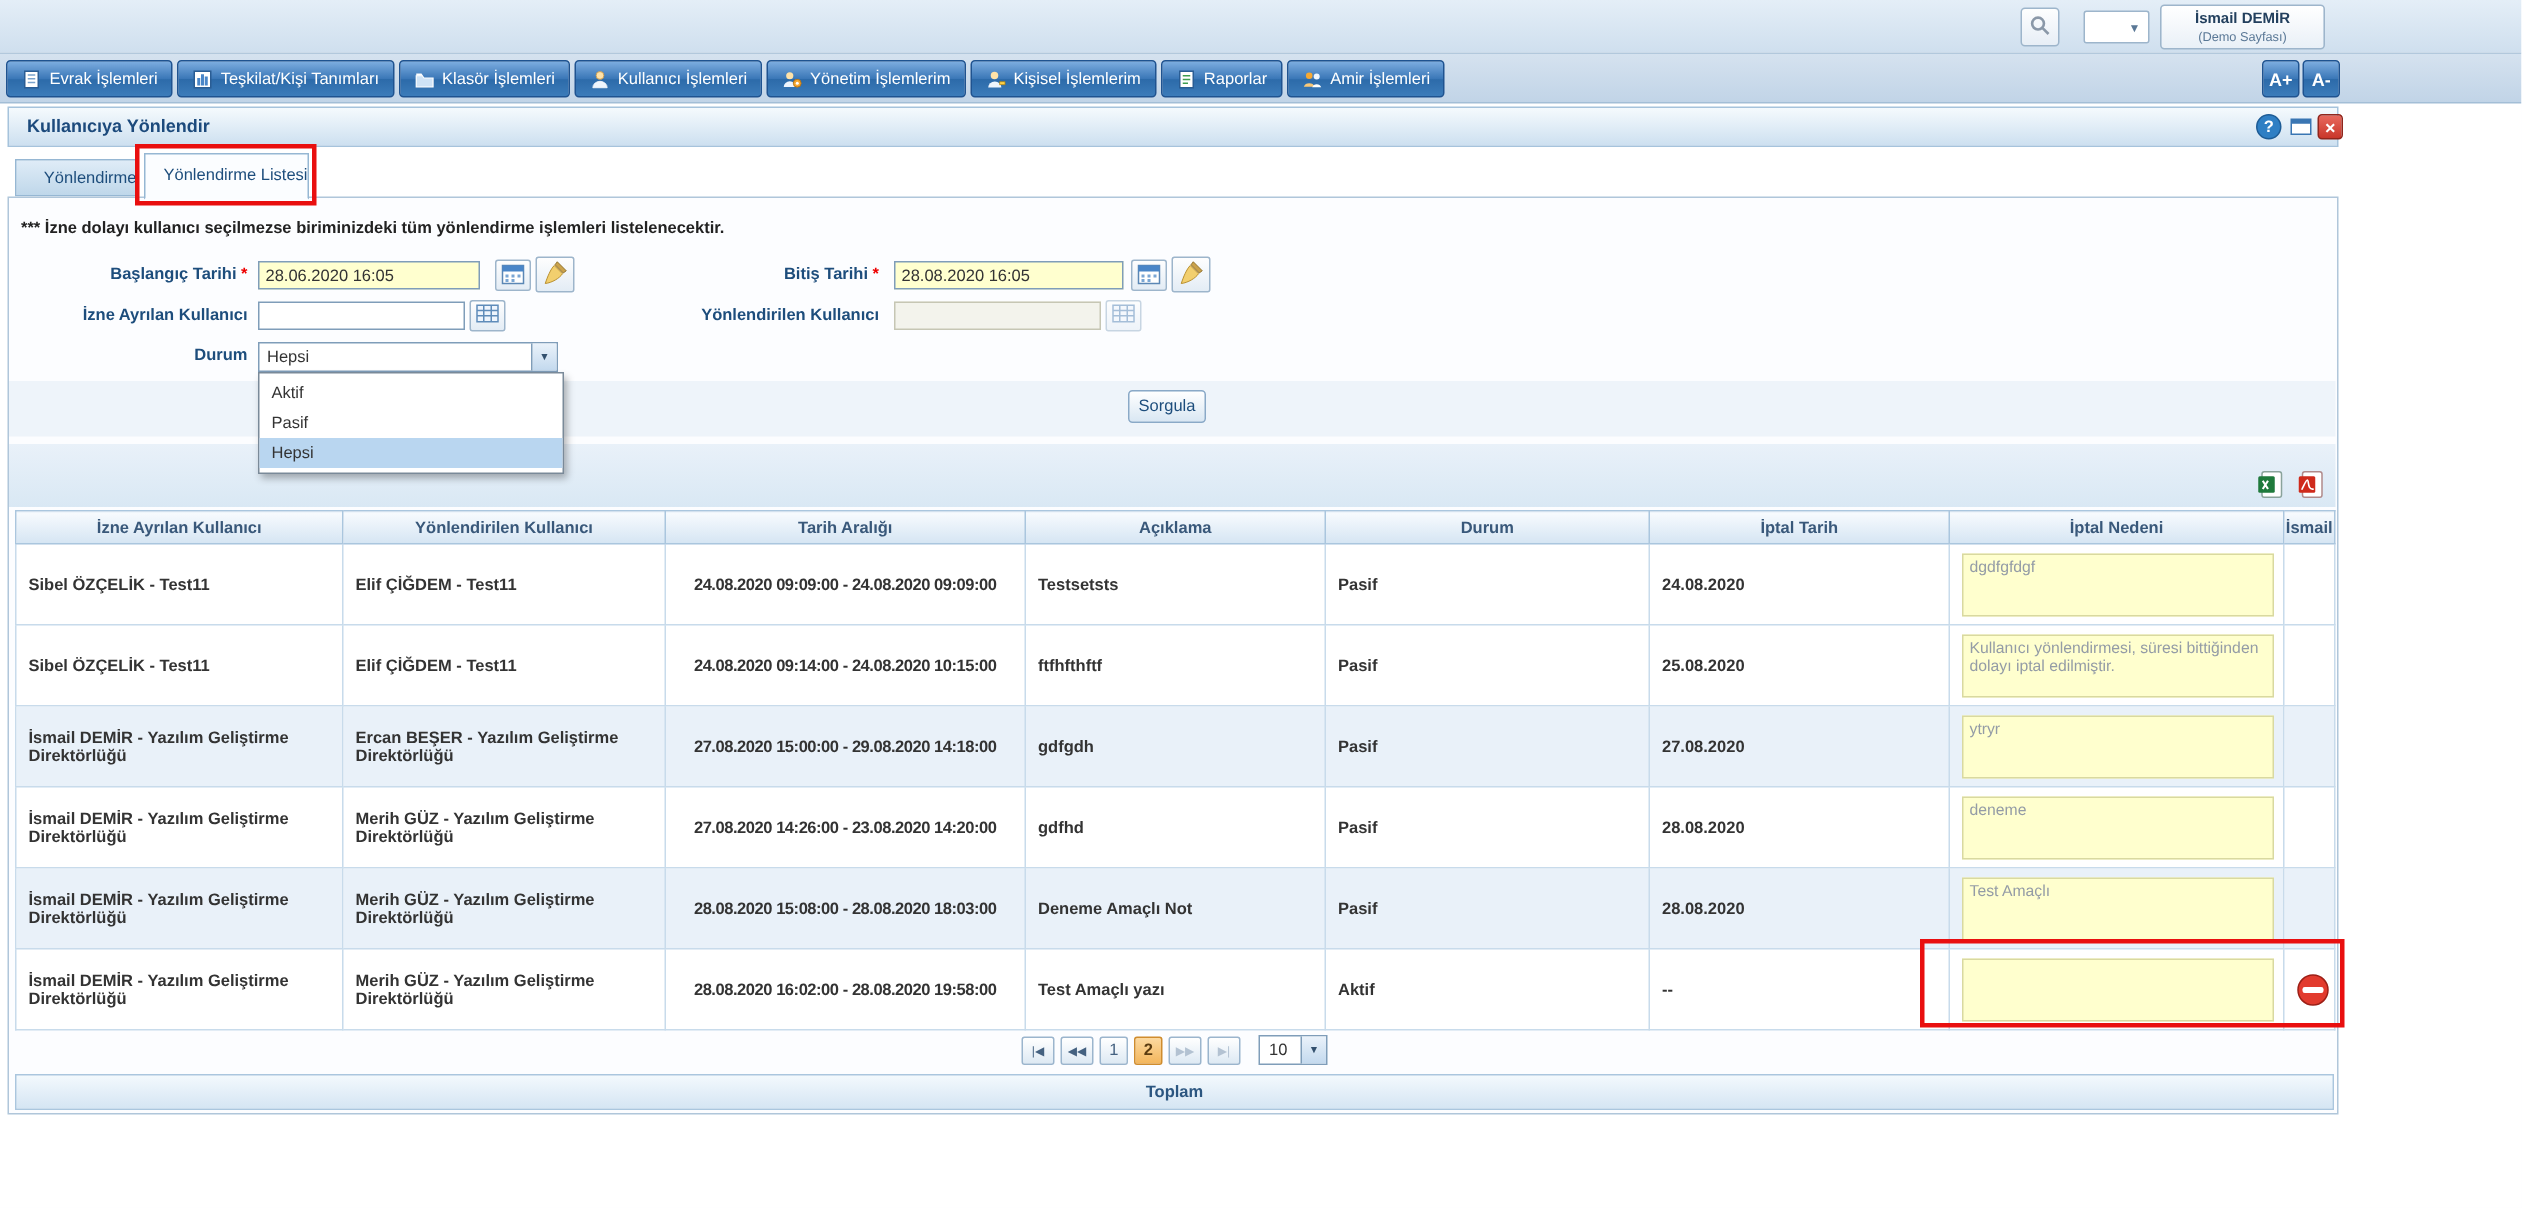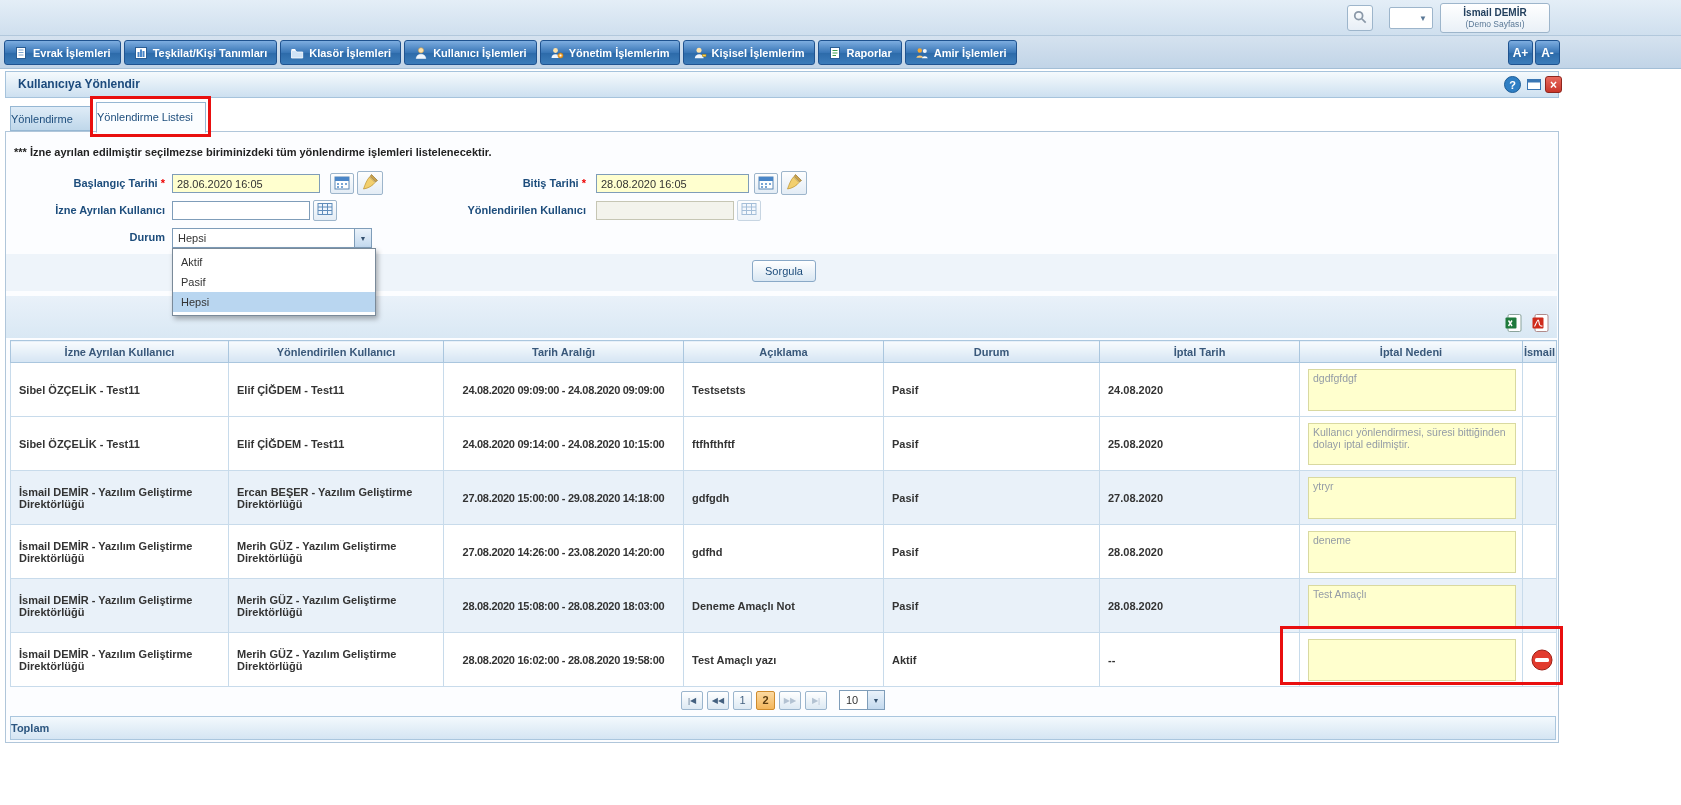--- a/index.html
+++ b/index.html
@@ -23,21 +23,21 @@
     text-align:center; padding-top:3px; cursor:pointer; }
   .user-name { font-size:10px; font-weight:bold; color:#23405e; line-height:12px; }
   .user-sub  { font-size:8.5px; color:#5a7896; line-height:10px; }
 
   
   .menubar { position:absolute; left:0; top:36px; width:1681px; height:33px;
     background:linear-gradient(#d5e2ef,#c1d4e7); border-bottom:1px solid #a3bed6; }
   .menu-items { position:absolute; left:4px; top:4px; display:flex; gap:3px; }
   .menu-btn { display:inline-flex; align-items:center; gap:5px; height:25px; padding:0 9px;
     background:linear-gradient(#7dade0 0%,#3a77b7 50%,#2c6aa9 51%,#3c7cba 100%);
-    border:1px solid #1f5390; border-radius:3px; color:#fff; font-weight:bold; font-size:11px;
+    border:1px solid #1f5390; border-radius:3px; color:#fff; font-weight:normal; font-size:11px;
     cursor:pointer; white-space:nowrap; font-family:inherit; }
   .mi { display:inline-flex; width:14px; height:14px; }
   .font-btn { position:absolute; top:4px; width:25px; height:25px;
     background:linear-gradient(#7dade0 0%,#3a77b7 50%,#2c6aa9 51%,#3c7cba 100%);
     border:1px solid #1f5390; border-radius:3px; color:#fff; font-weight:bold; font-size:12px;
     cursor:pointer; font-family:inherit; }
   #fontInc { left:1508px; } #fontDec { left:1535px; }
 
   
   .page-header { position:absolute; left:5px; top:71px; width:1554px; height:27px;
@@ -45,21 +45,21 @@
   .page-title { line-height:25px; padding-left:12px; font-weight:bold; font-size:12px; color:#1c4a7c; }
   .hd-ico { position:absolute; top:76px; width:17px; height:17px; display:flex; align-items:center;
     justify-content:center; cursor:pointer; border-radius:3px; }
   #helpIco  { left:1504px; background:#2f7fc4; color:#fff; font-weight:bold; font-size:11px;
     border-radius:50%; border:1px solid #1d5c96; }
   #winIco   { left:1525px; }
   #closeIco { left:1545px; background:linear-gradient(#e8695e,#c9362a); color:#fff;
     font-weight:bold; font-size:12px; border:1px solid #8f261d; }
 
   
-  .tab { position:absolute; text-align:left; color:#1d4d7c; font-size:11px;
+  .tab { position:absolute; text-align:right; color:#1d4d7c; font-size:11px;
     border:1px solid #96b7d3; cursor:pointer; }
   #tab1 { left:10px; top:106px; width:82px; height:25px; line-height:24px;
     background:linear-gradient(#dfecf7,#bfd7ea); }
   #tab2 { left:96px; top:102px; width:110px; height:31px; line-height:29px;
     background:#fbfdff; border-bottom:1px solid #fbfdff; z-index:5; }
   .panel { position:absolute; left:5px; top:131px; width:1554px; height:612px;
     background:#fcfdff; border:1px solid #b0c6da; }
   .note { position:absolute; left:14px; top:146px; font-weight:bold; color:#222; z-index:2; }
 
   
@@ -78,21 +78,21 @@
     border:1px solid #7f9db9; background:#fff; display:flex; cursor:pointer; z-index:2; }
   .selval { flex:1; line-height:18px; padding-left:5px; color:#333; }
   .selarrow { width:17px; background:linear-gradient(#eaf2fa,#c3d9ee); border-left:1px solid #7f9db9;
     display:flex; align-items:center; justify-content:center; font-size:7px; color:#33506e; }
   .ddlist { position:absolute; left:172px; top:248px; width:204px; background:#fff;
     border:1px solid #7a8a99; box-shadow:2px 3px 5px rgba(0,0,0,.3); z-index:60; padding:3px 0; }
   .ddopt { height:20px; line-height:20px; padding-left:8px; color:#333; cursor:pointer; }
   .ddopt.sel { background:#b9d6f0; }
 
   .band1 { position:absolute; left:6px; top:254px; width:1551px; height:37px; background:#eef4fa; }
-  .sorgula { position:absolute; left:752px; top:260px; width:64px; height:22px;
+  .sorgula { position:absolute; left:752px; top:260px; width:52px; height:22px;
     background:linear-gradient(#ffffff,#d9e7f3); border:1px solid #8aa9c7; border-radius:3px;
     color:#1d4d7c; font-size:11px; font-family:inherit; cursor:pointer; z-index:2; }
   .band2 { position:absolute; left:6px; top:296px; width:1551px; height:42px;
     background:linear-gradient(#e9f1f9,#d9e8f4); }
   .exp { position:absolute; top:313px; width:20px; height:20px; cursor:pointer; background:none;
     border:none; padding:0; z-index:2; }
   #expXls { left:1504px; } #expPdf { left:1531px; }
 
   
   .grid { position:absolute; left:10px; top:340px; width:1546px; border-collapse:collapse;
@@ -122,21 +122,21 @@
     border:1px solid #9bb5cd; border-radius:2px; font-size:8px; color:#446180; display:flex;
     align-items:center; justify-content:center; cursor:pointer; font-family:inherit; }
   .pg.dis { color:#b3c2d2; cursor:default; }
   .pgnum { min-width:19px; font-size:11px; }
   .pgnum.cur { background:linear-gradient(#fcd9a0,#f3b65c); border-color:#cf8c2e; color:#5b3c10;
     font-weight:bold; cursor:default; }
   .pgsel { width:46px; height:20px; margin-left:8px; border:1px solid #7f9db9; background:#fff;
     display:flex; cursor:pointer; }
   .pgselval { flex:1; line-height:18px; padding-left:6px; color:#333; font-size:11px; }
   .total-bar { position:absolute; left:10px; top:716px; width:1546px; height:24px;
-    background:linear-gradient(#f3f9fd,#d5e5f3); border:1px solid #aac6de; 
+    background:linear-gradient(#f3f9fd,#d5e5f3); border:1px solid #aac6de; text-align:center;
     line-height:22px; font-weight:bold; color:#2c5680; }
 
   
   .annotation { position:absolute; border:3px solid #e90f0f; z-index:80; pointer-events:none; }
   #anno1 { left:90px;  top:96px;  width:121px; height:41px; }
   #anno2 { left:1280px; top:626px; width:283px; height:59px; }
 </style>
 </head>
 <body>
 
@@ -257,21 +257,21 @@
       <rect x="1.5" y="2.5" width="13" height="10" fill="#fff" stroke="#3a76b3"></rect>
       <rect x="1.5" y="2.5" width="13" height="3" fill="#3a76b3"></rect>
     </svg>
 </div>
 <div class="hd-ico" id="closeIco">×</div>
 
 <div class="tab" id="tab1">Yönlendirme</div>
 <div class="tab" id="tab2">Yönlendirme Listesi</div>
 <div class="panel"></div>
 
-<div class="note">*** İzne ayrılan edilmiştir seçilmezse biriminizdeki tüm yönlendirme işlemleri listelenecektir.</div>
+<div class="note">*** İzne dolayı kullanıcı seçilmezse biriminizdeki tüm yönlendirme işlemleri listelenecektir.</div>
 
 <div class="flbl" style="left:10px;top:177px;width:155px;">
   <span>Başlangıç Tarihi</span> <span class="req">*</span>
 </div>
 <input class="fin yellow" style="left: 172px; top: 174px; width: 148px;" value="28.06.2020 16:05">
 <button class="ibtn" style="left:330px;top:173px;width:24px;height:21px;">
   <span><svg width="16" height="15" viewBox="0 0 16 15">
         <rect x="1" y="2" width="14" height="12" fill="#fff" stroke="#5b87b5"></rect>
         <rect x="1" y="2" width="14" height="4" fill="#4a86c8"></rect>
         <rect x="3" y="8" width="2" height="2" fill="#7aa6d4"></rect>

